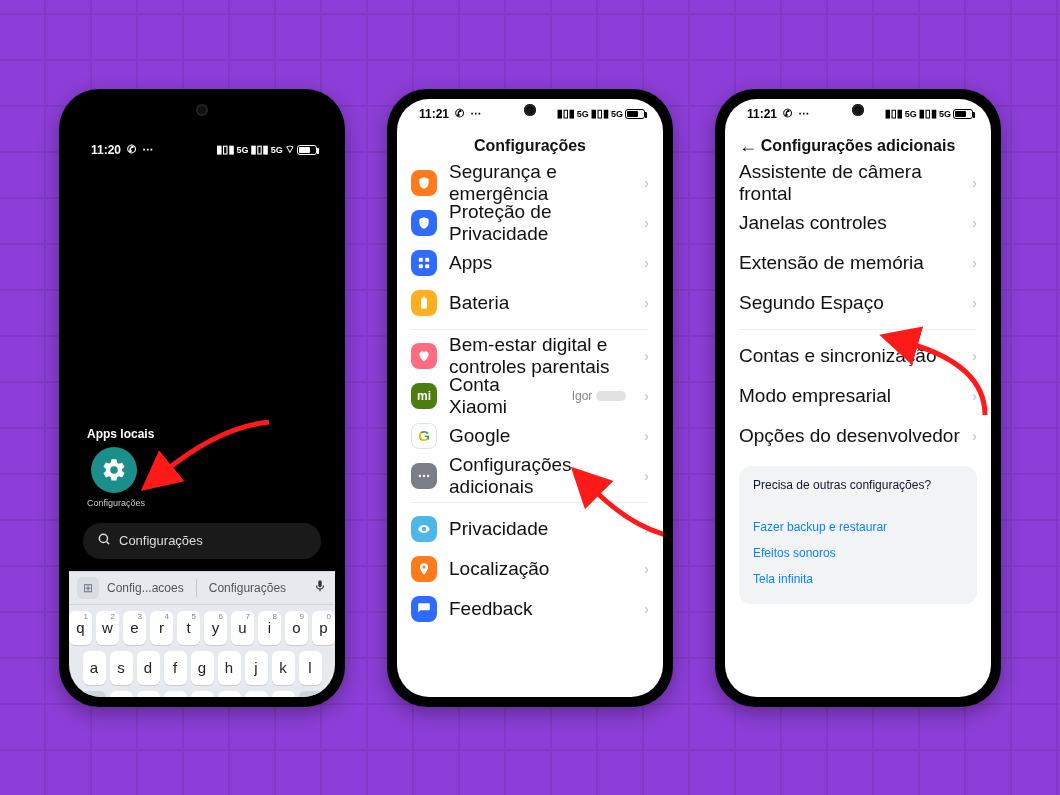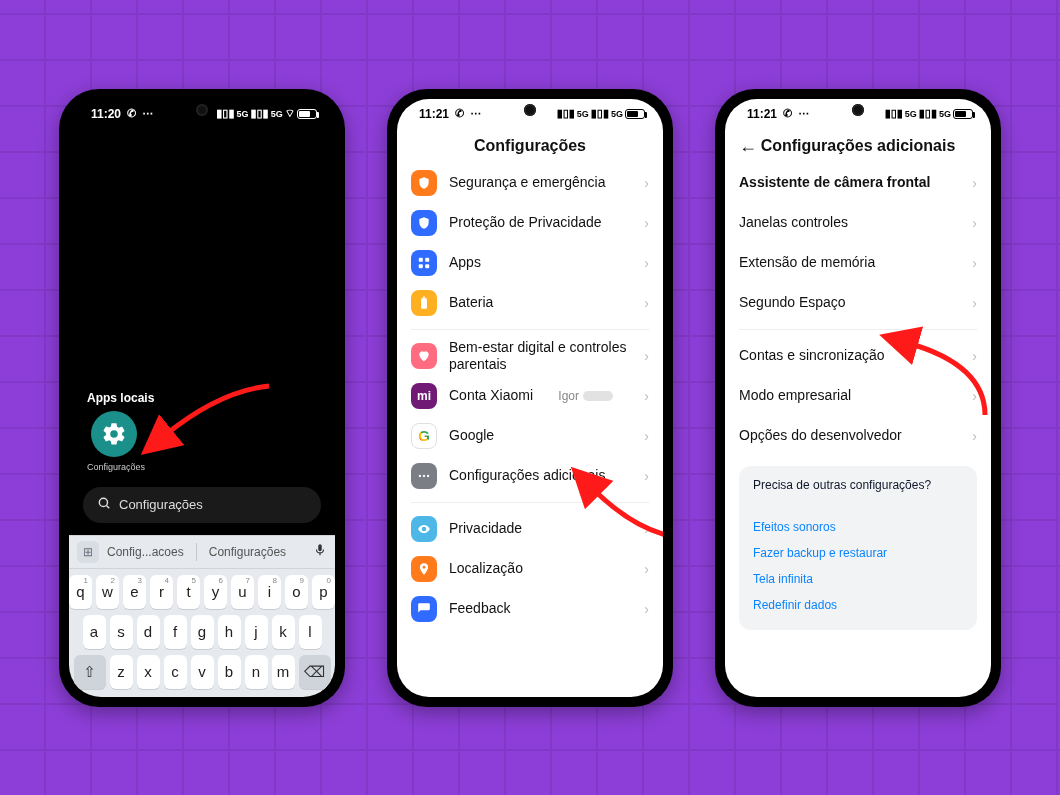--- a/index.html
+++ b/index.html
@@ -95,40 +95,40 @@
     position:relative;
     cursor:pointer;
   }
   .row .chev{
     margin-left:auto;color:var(--chevron);font-size:14px;
   }
   .row .value{
     margin-left:auto;color:var(--grey);font-size:12px;padding-right:6px;
     display:flex;align-items:center;gap:4px;
   }
-  .row .label{font-size:14px;color:#111;line-height:1.15;}
+  .row .label{font-size:19px;color:#111;line-height:1.15;}
   .sep{height:1px;background:#eee;margin:6px 0;}
   .app-icon{
     width:26px;height:26px;border-radius:8px;flex:0 0 26px;
     display:flex;align-items:center;justify-content:center;
     color:#fff;font-size:14px;
   }
   
   .ic-orange{background:#ff7a1a;}
   .ic-blue{background:#2f6bff;}
   .ic-yellow{background:#ffb020;}
   .ic-pink{background:#ff6b81;}
-  .ic-mi{background:#701a75;}
+  .ic-mi{background:#4d7c0f;}
   .ic-google{background:#fff;border:1px solid #e0e0e0;}
   .ic-grey{background:#7b7e85;}
   .ic-cyan{background:#4db8e8;}
   .ic-loc{background:#ff7a1a;}
   .ic-fb{background:#2f6bff;}
   
-  .p1-body{display:flex;flex-direction:column;height:100%;}
+  .p1-body{display:flex;flex-direction:column;height:100%;margin-top:36px;}
   .p1-black-area{flex:1 1 auto;position:relative;}
   .p1-section-header{
     position:absolute;left:18px;bottom:130px;
     font-size:12px;font-weight:600;color:#fff;
   }
   .p1-settings-app{
     position:absolute;left:18px;bottom:62px;
     display:flex;flex-direction:column;align-items:center;gap:6px;
     cursor:pointer;
   }
@@ -479,21 +479,21 @@
       </div>
     </div>
 
     <div class="title-bar">
       <span class="back">←</span>
       <span>Configurações adicionais</span>
     </div>
 
     <div class="list" id="p3-list" style="position:relative;">
         <div class="row">
-          <div class="label" style="font-weight: 700;">Assistente de câmera frontal</div>
+          <div class="label" style="font-weight: 400;">Assistente de câmera frontal</div>
           <div class="chev">›</div>
         </div>
         <div class="row">
           <div class="label" style="font-weight: 500;">Janelas controles</div>
           <div class="chev">›</div>
         </div>
         <div class="row">
           <div class="label" style="font-weight: 500; text-align: right;">Extensão de memória</div>
           <div class="chev">›</div>
         </div>
@@ -520,20 +520,19 @@
                 <path d="M0,0 L8,4 L0,8 Z" fill="#ff1a1a"></path>
               </marker>
             </defs>
             <path d="M85,80 Q85,30 8,8" stroke="#ff1a1a" stroke-width="5" fill="none" marker-end="url(#ah3)"></path>
           </svg></div>
       </div>
 
     <div class="card">
       <div class="q">Precisa de outras configurações?</div>
       <div id="p3-links">
+          <div class="lnk">Fazer backup e restaurar</div>
           <div class="lnk">Efeitos sonoros</div>
-          <div class="lnk">Fazer backup e restaurar</div>
           <div class="lnk">Tela infinita</div>
-          <div class="lnk">Redefinir dados</div>
         </div>
     </div>
   </div>
 </div>
 
 </body></html>

